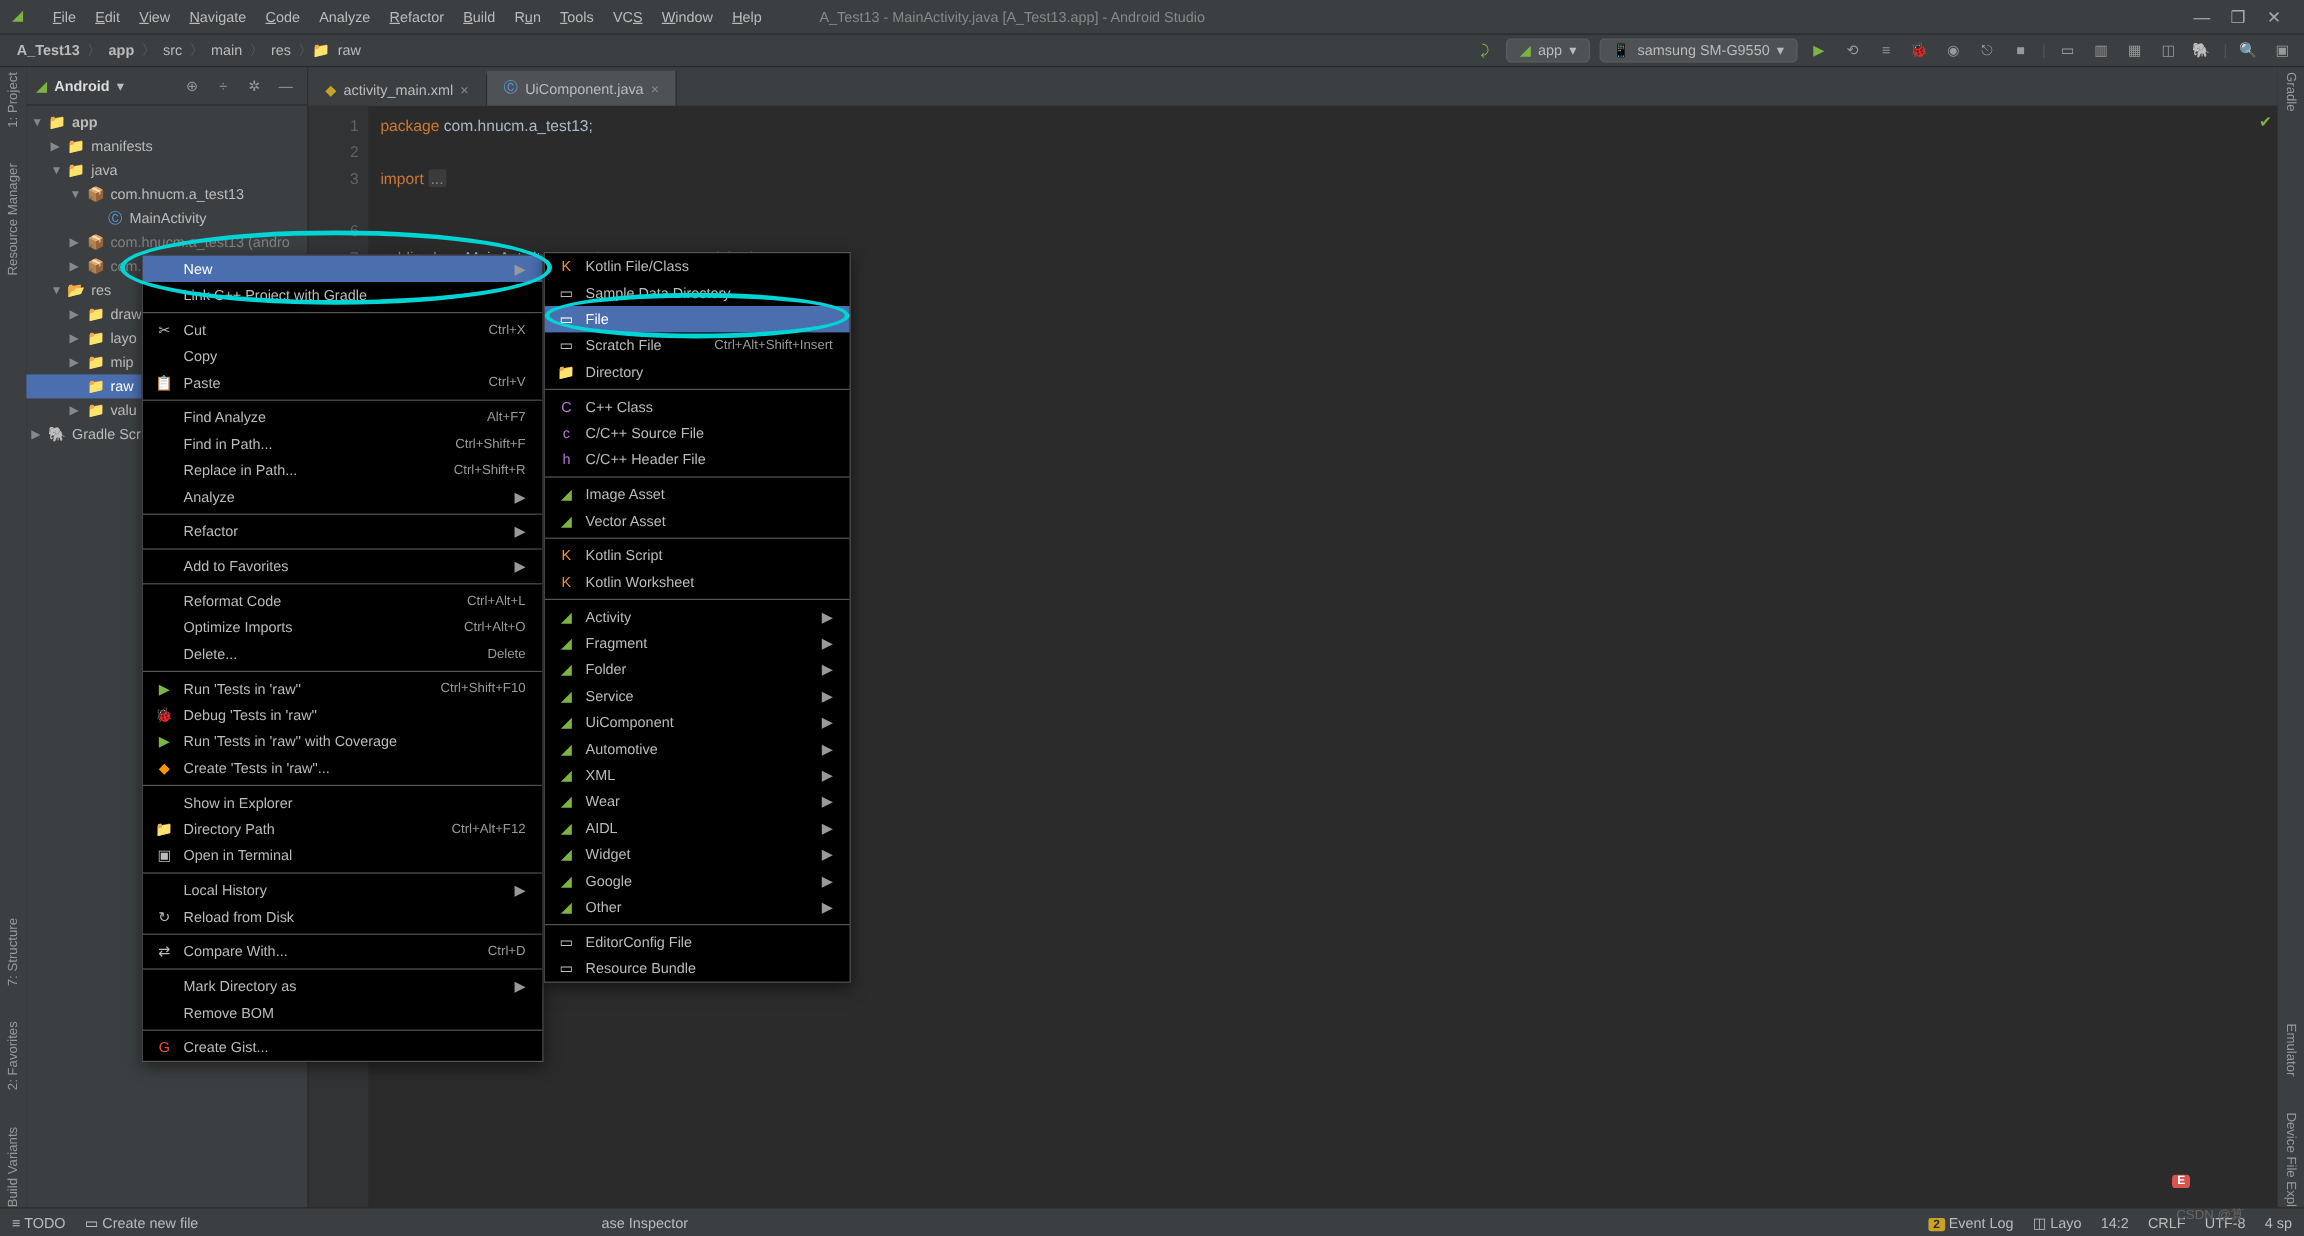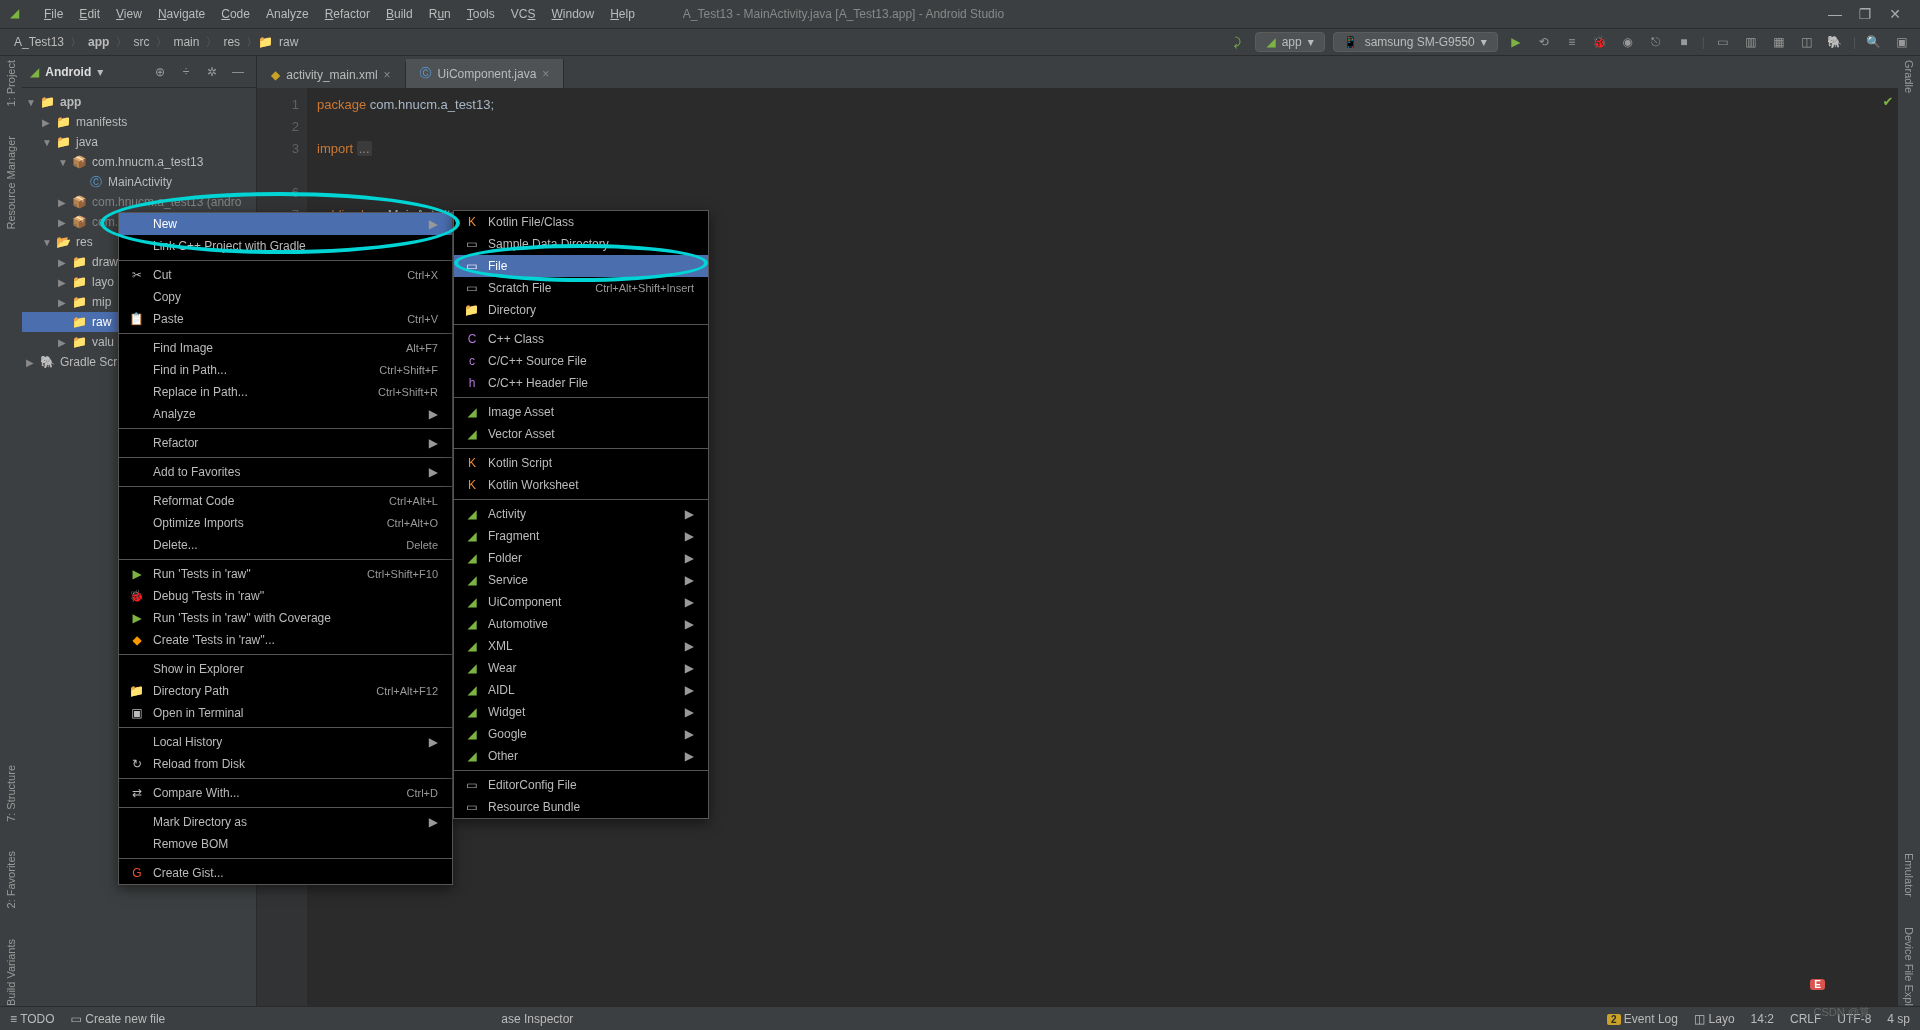--- a/index.html
+++ b/index.html
@@ -83,21 +83,21 @@
   <span class="item">VC<u>S</u></span>
   <span class="item"><u>W</u>indow</span>
   <span class="item"><u>H</u>elp</span>
   <span class="title">A_Test13 - MainActivity.java [A_Test13.app] - Android Studio</span>
   <span class="winbtn">—</span>
   <span class="winbtn">❐</span>
   <span class="winbtn">✕</span>
 </div>
 
 <div class="navbar">
-  <span class="crumb" style="font-weight:normal;">A_Test13</span>
+  <span class="crumb" style="font-weight:bold;">A_Test13</span>
     <span class="sep">〉</span>
   <span class="crumb" style="font-weight:bold;">app</span>
     <span class="sep">〉</span>
   <span class="crumb">src</span>
     <span class="sep">〉</span>
   <span class="crumb">main</span>
     <span class="sep">〉</span>
   <span class="crumb">res</span>
     <span class="sep">〉</span>
   <span class="folder">📁</span>
@@ -296,21 +296,21 @@
       <span class="lbl">Copy</span>
     </div>
     <div class="mrow">
       <span class="mic">📋</span>
       <span class="lbl">Paste</span>
       <span class="sc">Ctrl+V</span>
     </div>
     <hr>
     <div class="mrow">
       <span class="mic"></span>
-      <span class="lbl">Find Image</span>
+      <span class="lbl">Find Analyze</span>
       <span class="sc">Alt+F7</span>
     </div>
     <div class="mrow">
       <span class="mic"></span>
       <span class="lbl">Find in Path...</span>
       <span class="sc">Ctrl+Shift+F</span>
     </div>
     <div class="mrow">
       <span class="mic"></span>
       <span class="lbl">Replace in Path...</span>

